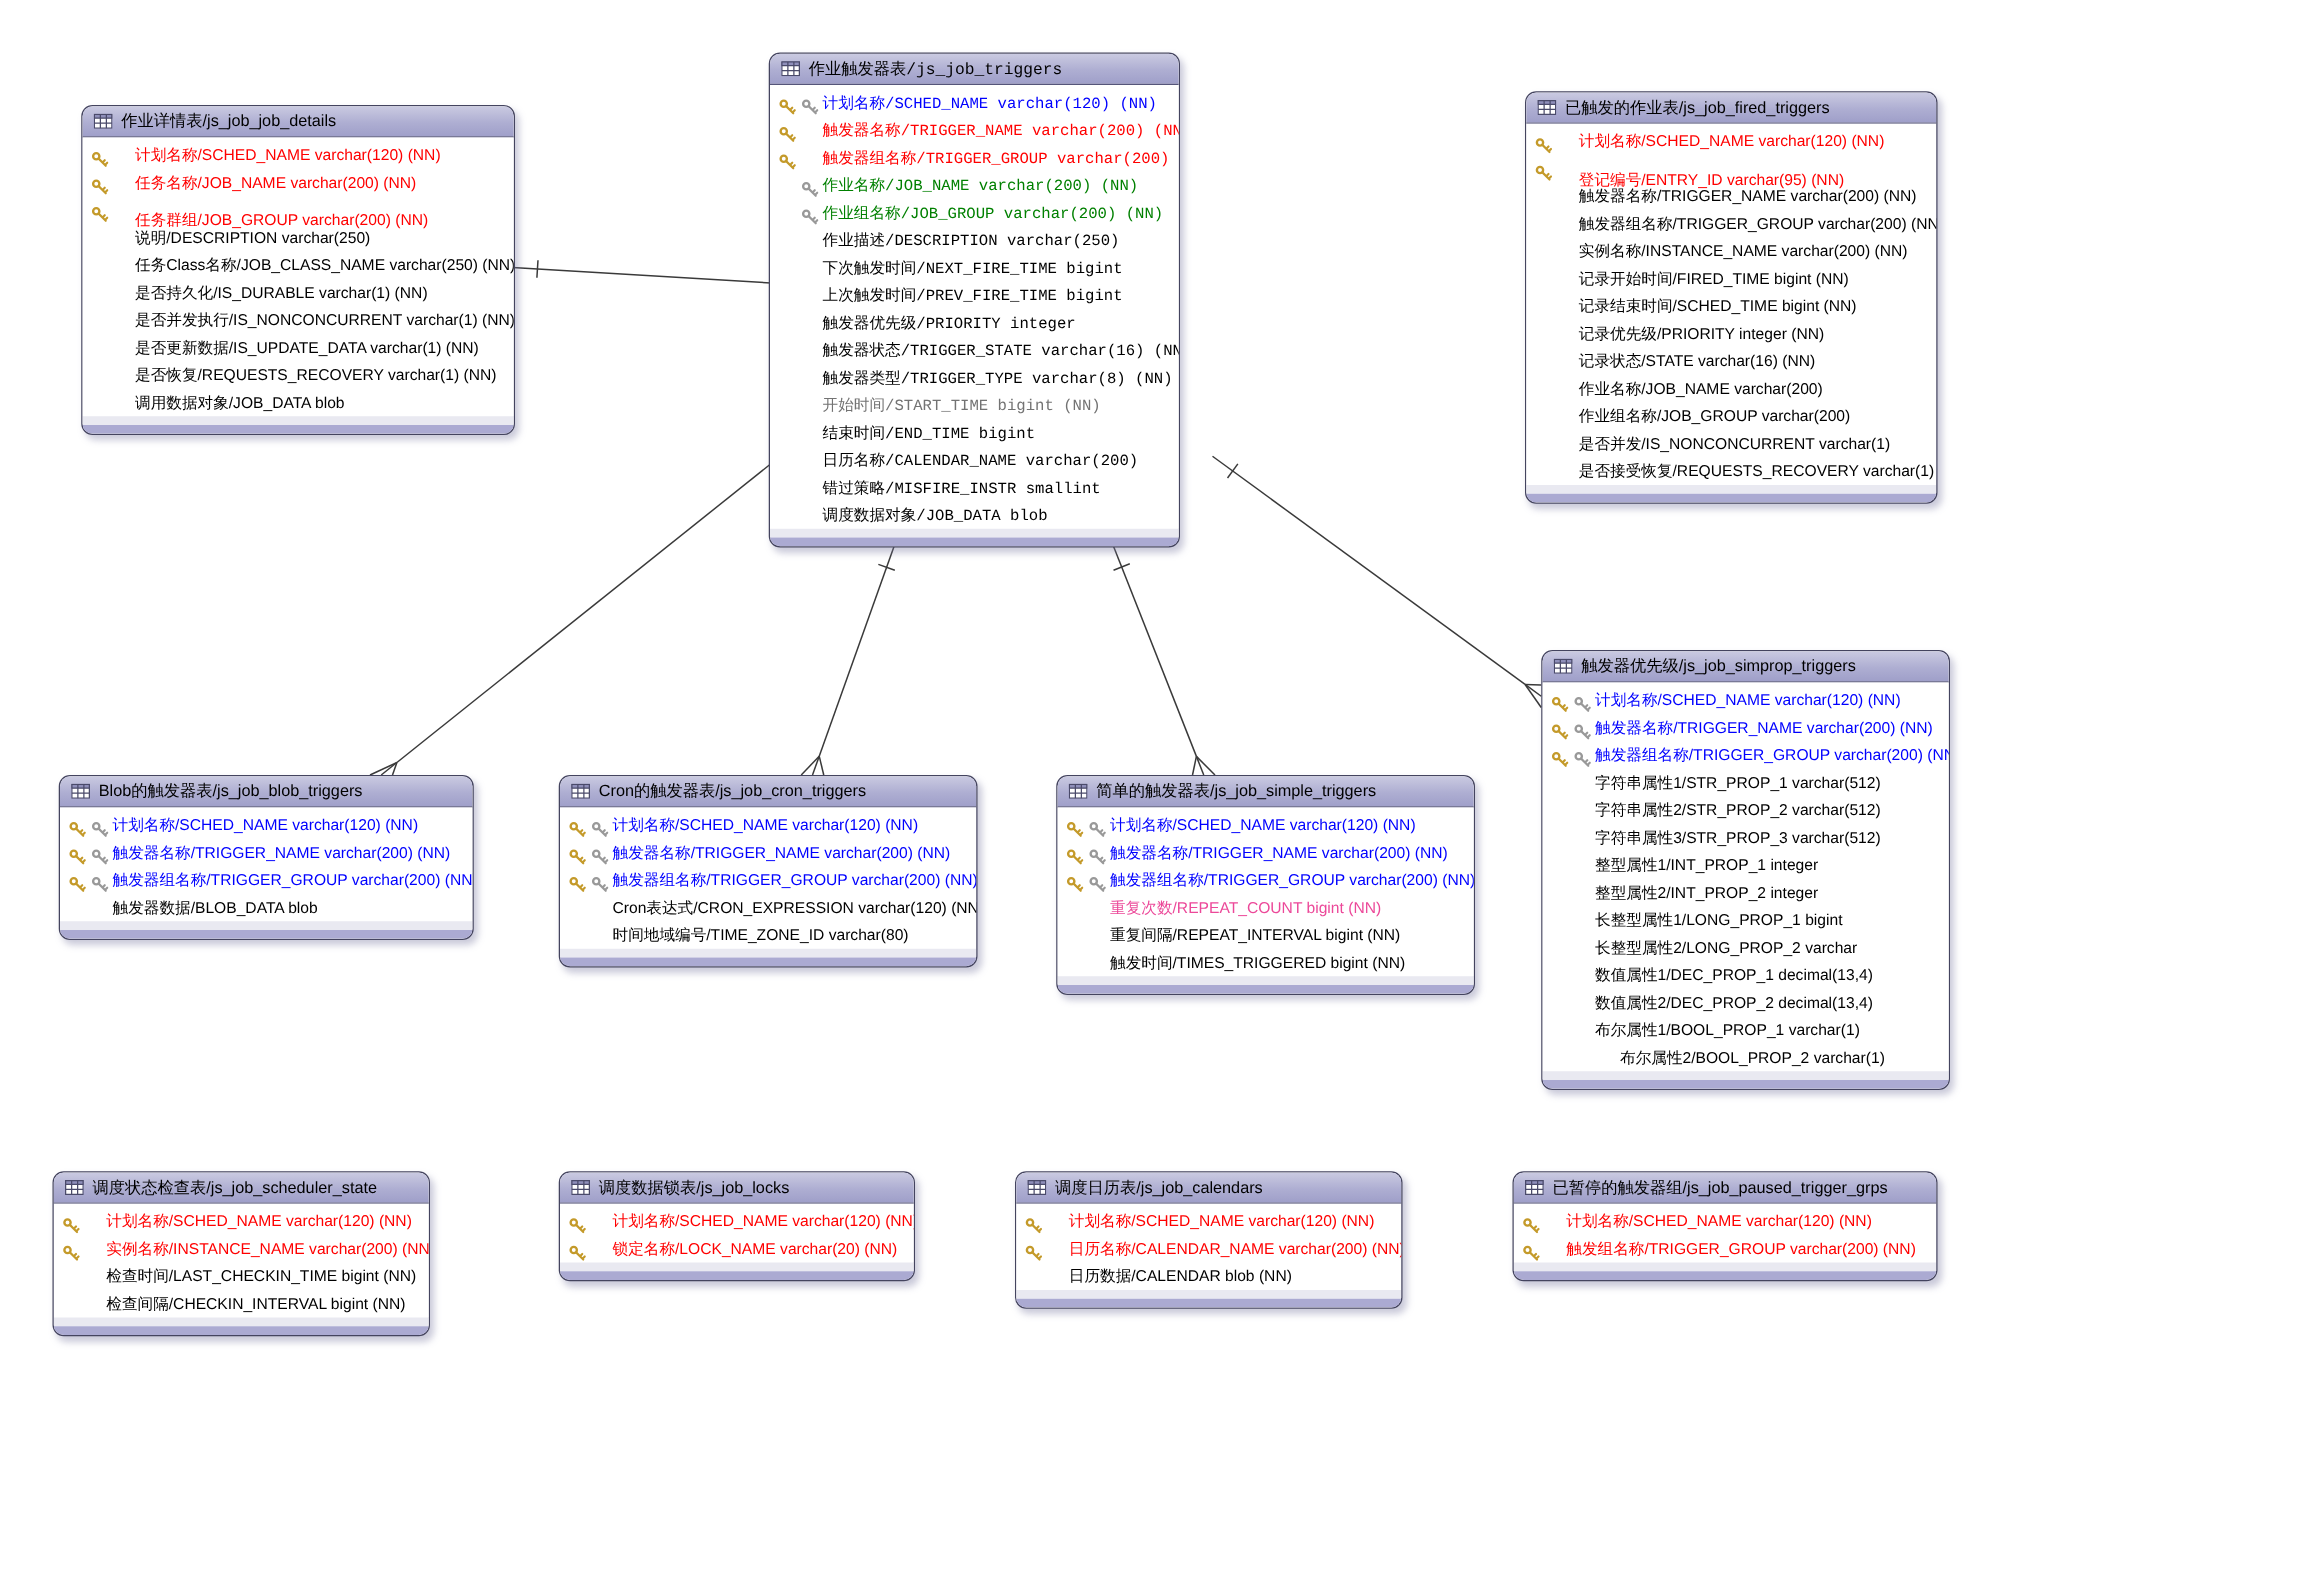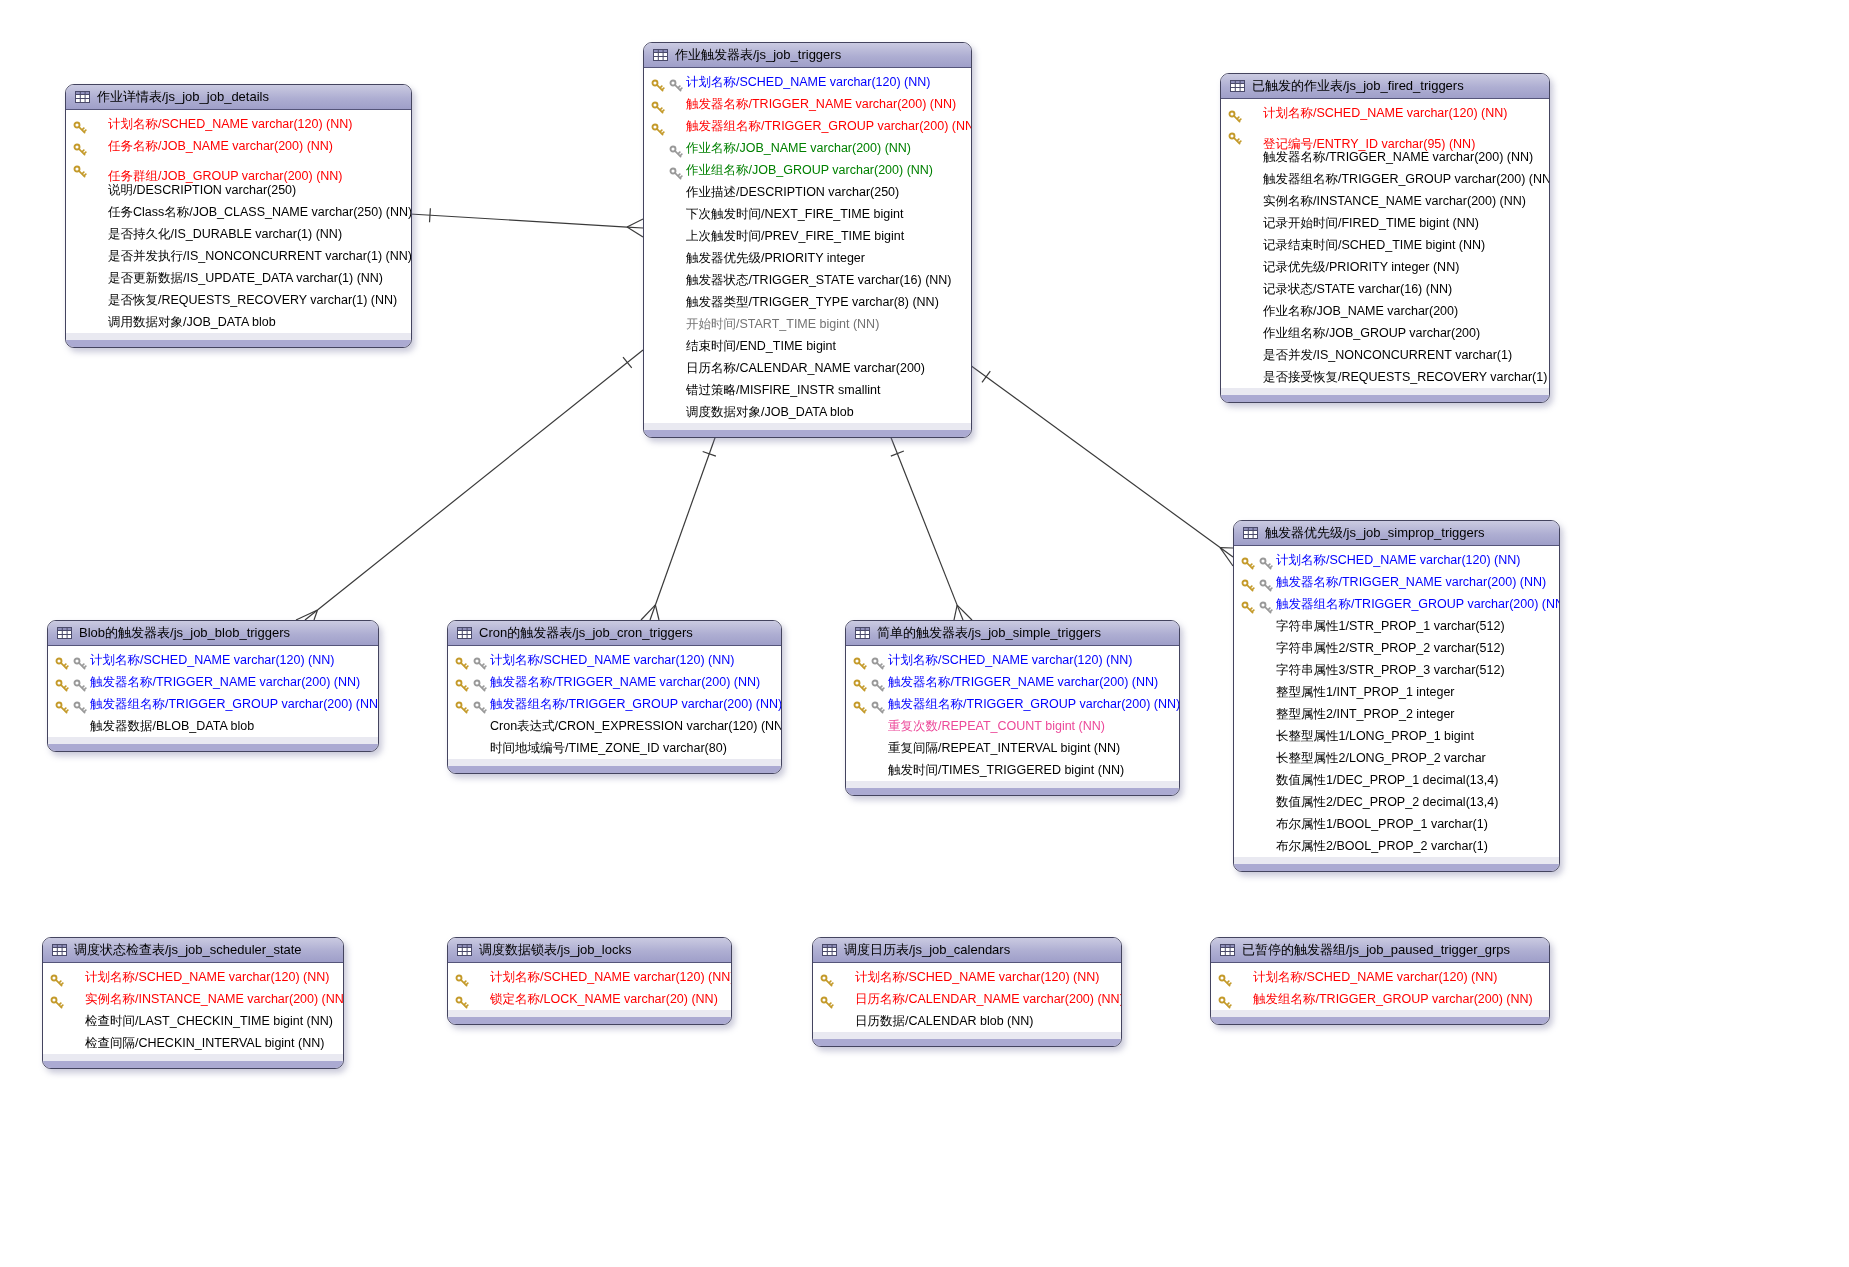--- a/index.html
+++ b/index.html
@@ -130,21 +130,21 @@
           <span class="coltext" style="color: rgb(0, 0, 0);">是否恢复/REQUESTS_RECOVERY varchar(1) (NN)</span>
         </div>
         <div class="row">
           <span class="keyslots"></span>
           <span class="coltext" style="color: rgb(0, 0, 0);">调用数据对象/JOB_DATA blob</span>
         </div>
       </div>
       <div class="footer"></div>
       <div class="bottombar"></div>
     </div>
-    <div class="tbl" style="left: 643px; top: 42px; width: 327px;">
+    <div class="tbl" style="left: 615px; top: 42px; width: 327px; font-family: Liberation Mono, monospace;">
       <div class="tbl-header">
         <span style="display: inline-flex;">
           <svg width="15" height="12" viewBox="0 0 15 12">
             <rect x="0.5" y="0.5" width="14" height="11" fill="#ffffff" stroke="#4a4a6a"></rect>
             <rect x="0.5" y="0.5" width="14" height="3" fill="#8f8fba" stroke="#4a4a6a"></rect>
             <line x1="5.3" y1="0.5" x2="5.3" y2="11.5" stroke="#4a4a6a"></line>
             <line x1="10.1" y1="0.5" x2="10.1" y2="11.5" stroke="#4a4a6a"></line>
             <line x1="0.5" y1="7.5" x2="14.5" y2="7.5" stroke="#4a4a6a"></line>
           </svg>
         </span>
@@ -675,21 +675,21 @@
         <div class="row">
           <span class="keyslots"></span>
           <span class="coltext" style="color: rgb(0, 0, 0);">数值属性2/DEC_PROP_2 decimal(13,4)</span>
         </div>
         <div class="row">
           <span class="keyslots"></span>
           <span class="coltext" style="color: rgb(0, 0, 0);">布尔属性1/BOOL_PROP_1 varchar(1)</span>
         </div>
         <div class="row">
           <span class="keyslots"></span>
-          <span class="coltext" style="color: rgb(0, 0, 0);">布尔属性2/BOOL_PROP_2 varchar(1)</span>
+          <span class="coltext" style="color: rgb(0, 0, 0); margin-left: 20px;">布尔属性2/BOOL_PROP_2 varchar(1)</span>
         </div>
       </div>
       <div class="footer"></div>
       <div class="bottombar"></div>
     </div>
     <div class="tbl" style="left: 42px; top: 937px; width: 300px;">
       <div class="tbl-header">
         <span style="display: inline-flex;">
           <svg width="15" height="12" viewBox="0 0 15 12">
             <rect x="0.5" y="0.5" width="14" height="11" fill="#ffffff" stroke="#4a4a6a"></rect>

